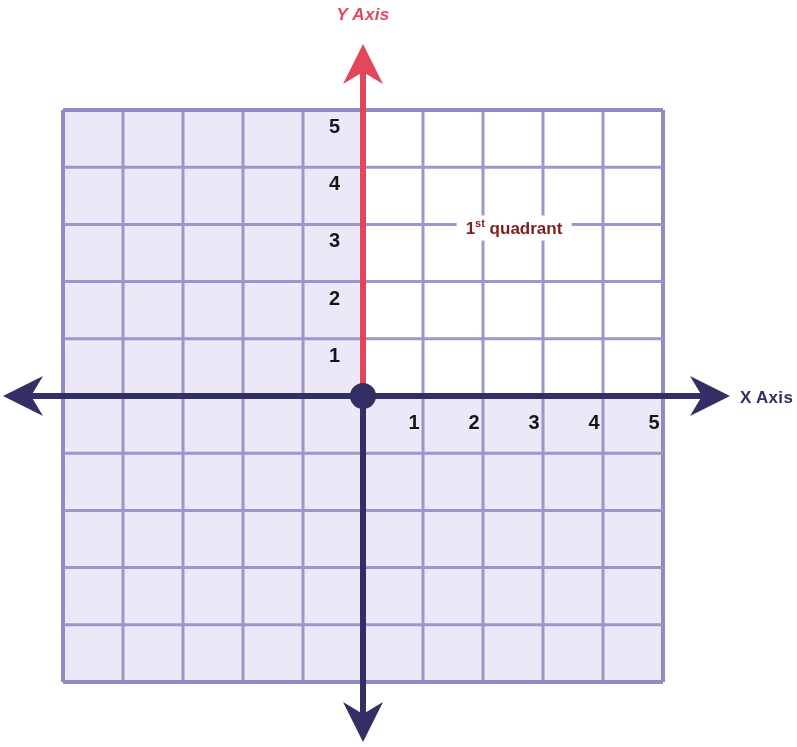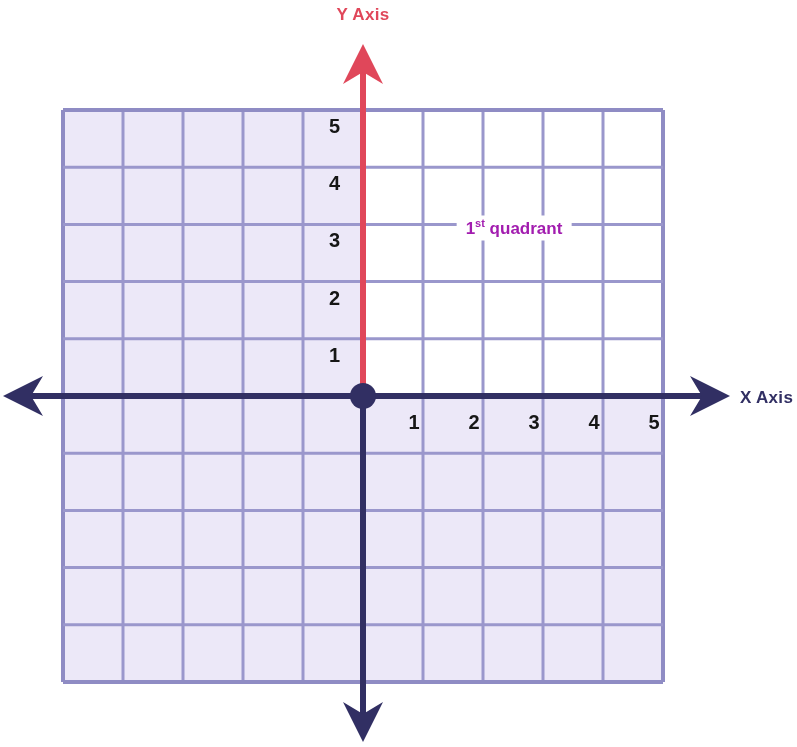--- a/index.html
+++ b/index.html
@@ -46,21 +46,21 @@
 
   .quadrant-label {
     position: absolute;
     left: 514px;
     top: 228px;
     transform: translate(-50%, -50%);
     background: #ffffff;
     padding: 4px 9px;
     font-weight: 700;
     font-size: 17px;
-    color: #a21caf;
+    color: #7f1d1d;
     white-space: nowrap;
     line-height: 1;
   }
   .quadrant-label sup {
     font-size: 11px;
     font-weight: 700;
     vertical-align: super;
     line-height: 0;
   }
 </style>
@@ -110,19 +110,19 @@
       <span class="tick x-tick" style="left: 534px; top: 422px; color: rgb(22, 22, 22);">3</span>
       <span class="tick x-tick" style="left: 594px; top: 422px; color: rgb(22, 22, 22);">4</span>
       <span class="tick x-tick" style="left: 654px; top: 422px; color: rgb(22, 22, 22);">5</span>
       <span class="tick y-tick" style="left: 340px; top: 354.8px; color: rgb(22, 22, 22);">1</span>
       <span class="tick y-tick" style="left: 340px; top: 297.6px; color: rgb(22, 22, 22);">2</span>
       <span class="tick y-tick" style="left: 340px; top: 240.4px; color: rgb(22, 22, 22);">3</span>
       <span class="tick y-tick" style="left: 340px; top: 183.2px; color: rgb(22, 22, 22);">4</span>
       <span class="tick y-tick" style="left: 340px; top: 126px; color: rgb(22, 22, 22);">5</span>
     </div>
 
-  <div id="y-axis-label" class="axis-label" style="color: rgb(224, 71, 90);">Y Axis</div>
+  <div id="y-axis-label" class="axis-label" style="color: rgb(224, 71, 90); font-style: italic;">Y Axis</div>
 
   <div id="x-axis-label" class="axis-label" style="color: rgb(49, 47, 99);">X Axis</div>
 
   <div class="quadrant-label"><span>1</span><sup>st</sup><span> quadrant</span></div>
 
 </div>
 
 </body></html>

